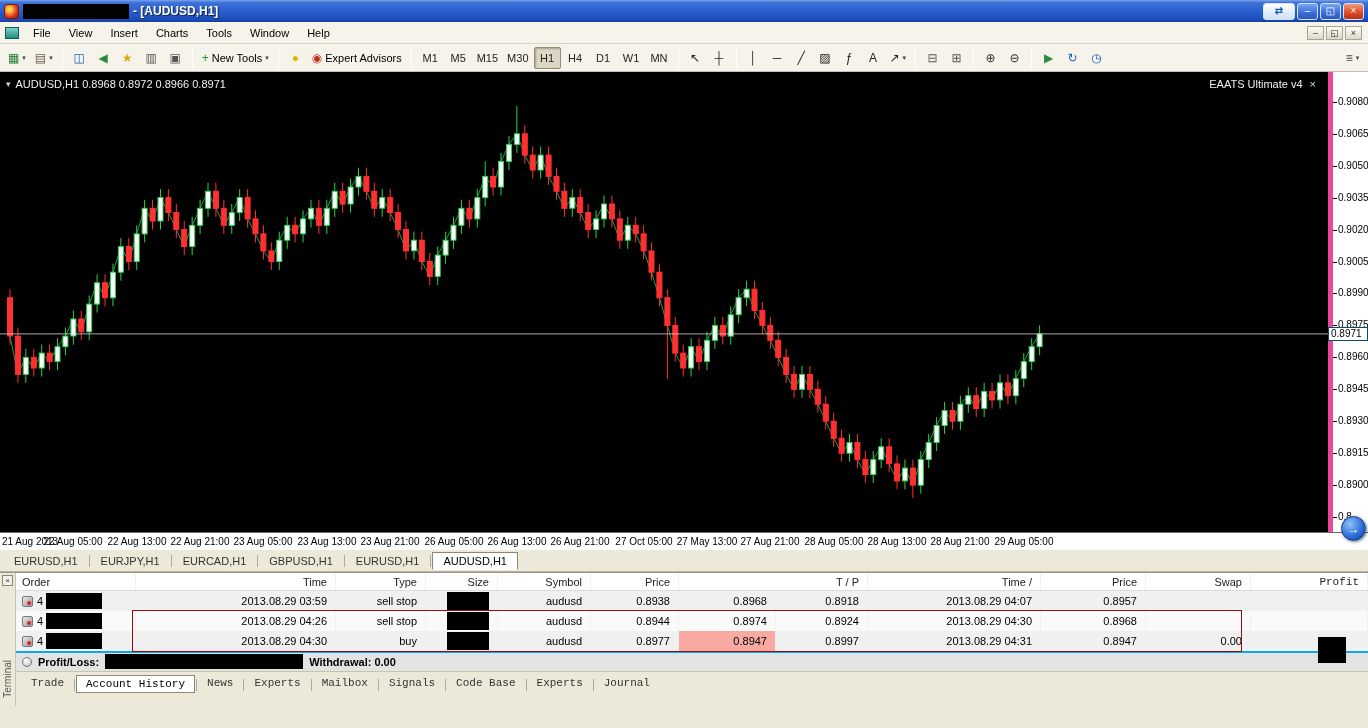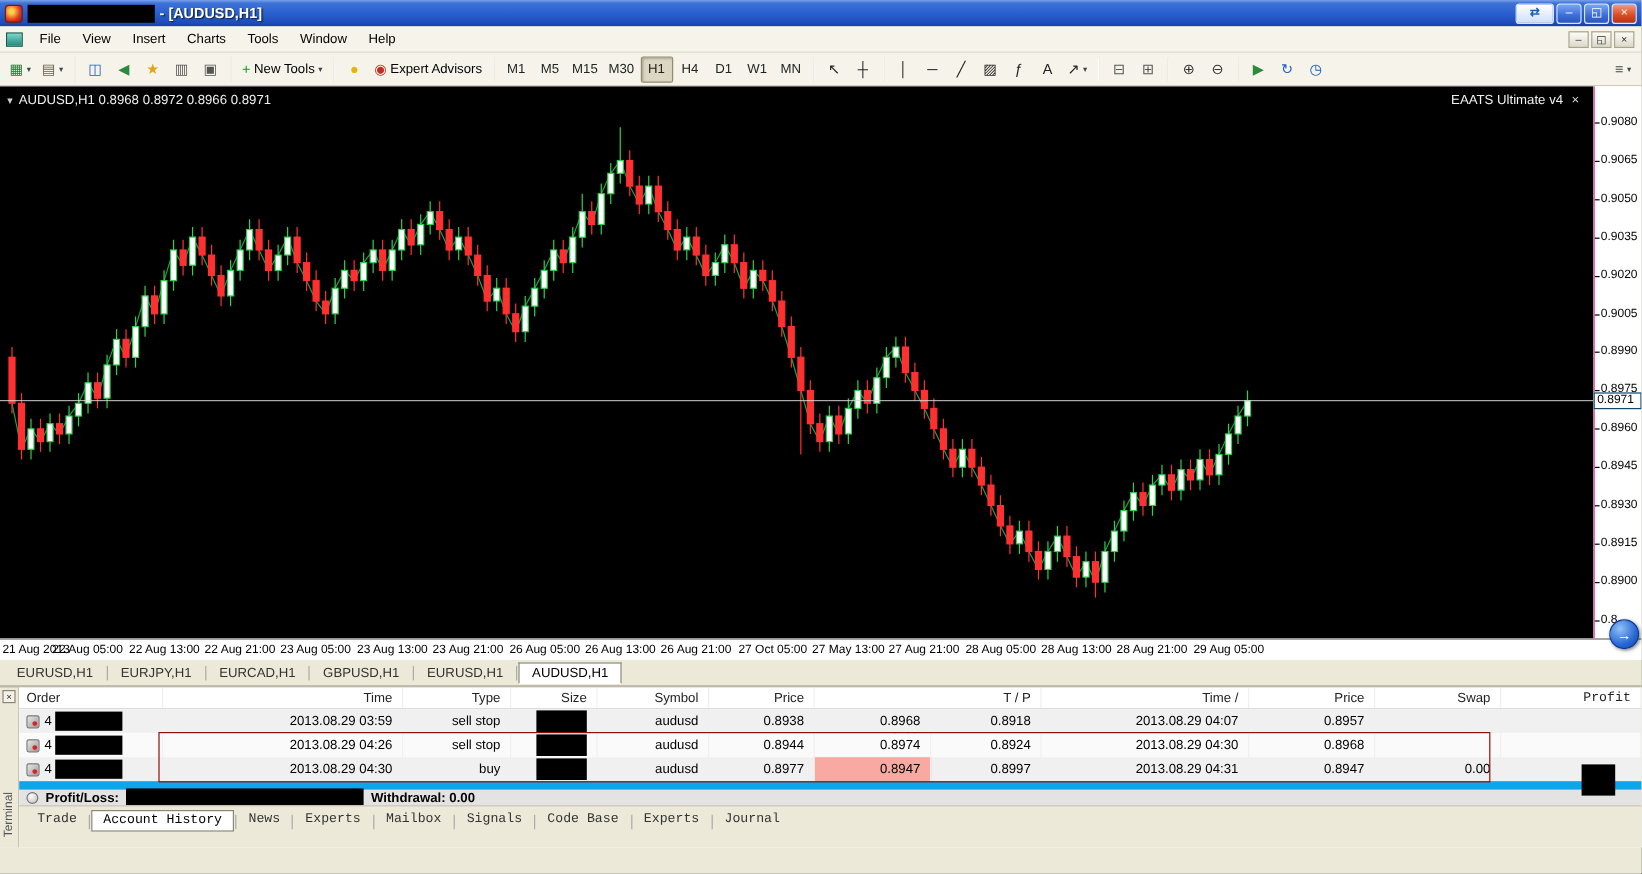--- a/index.html
+++ b/index.html
@@ -31,21 +31,21 @@
   .tb-btn .glyph{font-size:12px;line-height:1;}
   .tb-btn .tb-label{font-size:11px;}
   .tb-btn.tf{min-width:27px;font-size:11px;color:#222;}
   .tb-btn.pressed{background:#dcd7c2;border:1px solid #948c70;box-shadow:inset 1px 1px 2px rgba(0,0,0,.25);}
   .tb-sep{width:1px;height:20px;background:#c4c0ae;border-right:1px solid #fff;margin:0 4px;}
   .dd{font-size:7px;color:#444;}
 
   
   .chart{position:relative;height:478px;background:#fff;flex:0 0 auto;}
   .plot{position:absolute;left:0;top:0;width:1328px;height:460px;background:#000;overflow:hidden;}
-  .price-axis{position:absolute;left:1328px;top:0;width:40px;height:460px;background:#fff;border-left:1px solid #ec4899;}
+  .price-axis{position:absolute;left:1328px;top:0;width:40px;height:460px;background:#fff;border-left:5px solid #ec4899;}
   .pa-label{position:absolute;left:5px;font-size:10px;color:#000;}
   .pa-tick{position:absolute;left:0;width:4px;height:1px;background:#000;}
   .time-axis{position:absolute;left:0;top:460px;width:1368px;height:18px;background:#fff;border-top:1px solid #6d6d6d;}
   .ta-label{position:absolute;top:3px;width:66px;font-size:10px;color:#000;text-align:center;}
   .ohlc{position:absolute;left:6px;top:6px;color:#f0f0f0;font-size:11px;display:flex;gap:5px;align-items:center;}
   .oneclick{font-size:9px;color:#cfcfcf;}
   .ea{position:absolute;right:12px;top:6px;color:#f0f0f0;font-size:11px;display:flex;gap:7px;align-items:center;}
   .ea-x{color:#dcdcdc;font-size:11px;cursor:default;}
   .price-tag{position:absolute;left:1328px;width:40px;height:14px;background:#fff;border:1px solid #0c4a6e;font-size:10px;line-height:12px;padding-left:2px;z-index:3;}
   .scroll-btn{position:absolute;left:1341px;top:444px;width:25px;height:25px;border-radius:50%;background:radial-gradient(circle at 35% 30%,#8ec2f5,#2a69d6 60%,#0d3f9e);border:1px solid #0b3a90;color:#fff;display:flex;align-items:center;justify-content:center;font-size:12px;z-index:4;box-shadow:1px 1px 3px rgba(0,0,0,.5);}
@@ -66,21 +66,21 @@
   .t-cell{padding:0 8px;height:100%;display:flex;align-items:center;justify-content:flex-end;font-size:11px;overflow:hidden;white-space:nowrap;border-right:1px solid #f0f0f0;}
   .t-cell.left{justify-content:flex-start;padding-left:6px;}
   .t-header .t-cell{color:#222;}
   .t-row{display:flex;height:20px;background:#fafafa;}
   .t-row.even{background:#f0f0f0;}
   .ord-ic{width:11px;height:11px;border-radius:2px;background:linear-gradient(135deg,#e8e8e8,#9a9a9a);border:1px solid #777;position:relative;margin-right:4px;flex:0 0 auto;}
   .ord-ic::after{content:"";position:absolute;right:1px;bottom:1px;width:4px;height:4px;border-radius:50%;background:#d22;}
   .ord-redact{width:56px;height:16px;margin-left:3px;}
   .size-redact{width:42px;height:18px;}
   .t-cell.alert{background:#f7a9a2;}
-  .t-pl{display:flex;align-items:center;height:20px;background:#e3e3e3;border-top:7px solid #0ea5e9;gap:6px;padding-left:6px;font-size:11px;}
+  .t-pl{display:flex;align-items:center;height:20px;background:#e3e3e3;border-top:2px solid #0ea5e9;gap:6px;padding-left:6px;font-size:11px;}
   .pl-icon{width:10px;height:10px;border-radius:50%;border:1px solid #777;background:radial-gradient(circle at 35% 30%,#fff,#bbb);flex:0 0 auto;}
   .pl-redact{width:198px;height:15px;}
   .t-tabs{height:36px;background:#ece9d8;border-top:1px solid #c8c4b4;display:flex;align-items:flex-start;padding:3px 0 0 6px;}
   .ttab{padding:2px 9px;color:#333;cursor:default;font-family:Liberation Mono, monospace;}
   .ttab.active{background:#fff;border:1px solid #8a8774;color:#000;}
   .ttab-sep{width:1px;height:12px;background:#aaa;margin:4px 1px 0 1px;}
   .sel-rect{position:absolute;left:116px;top:37px;width:1110px;height:42px;border:1px solid #8f0e0e;pointer-events:none;z-index:5;}
   .br-redact{position:absolute;right:22px;top:64px;width:28px;height:26px;z-index:6;}
 
   

